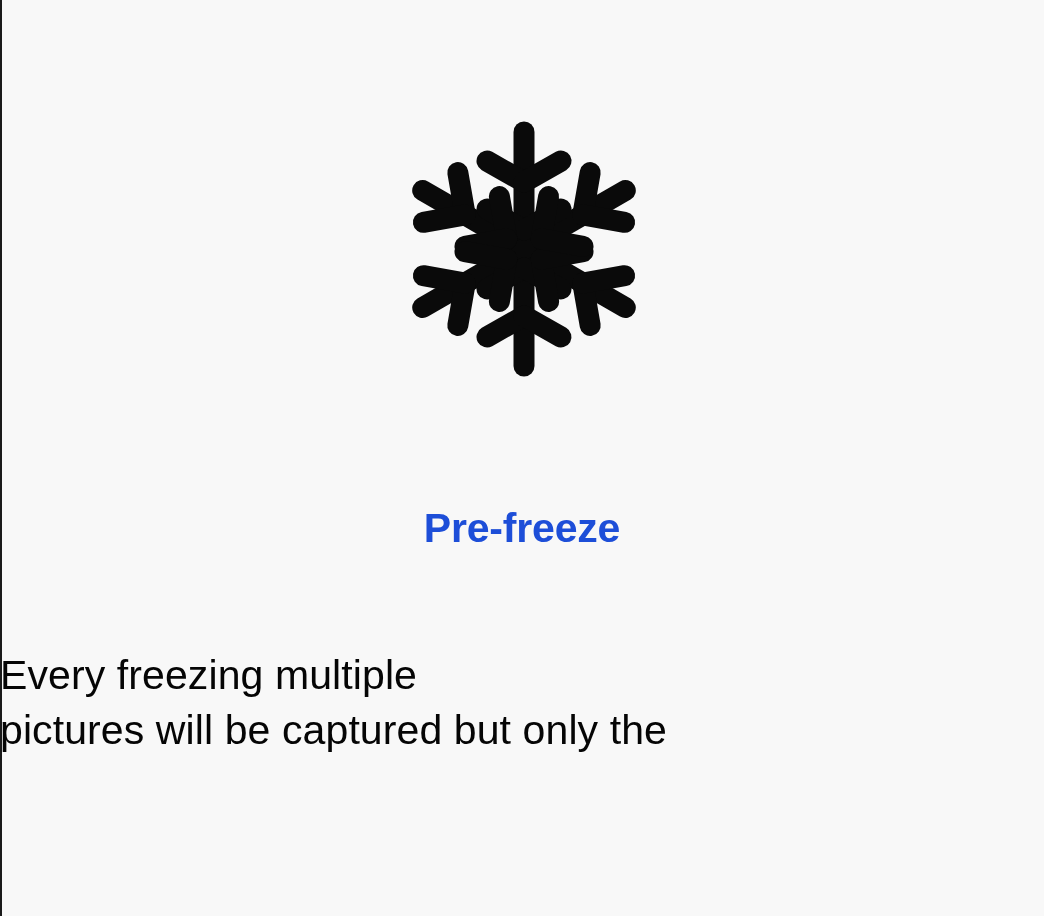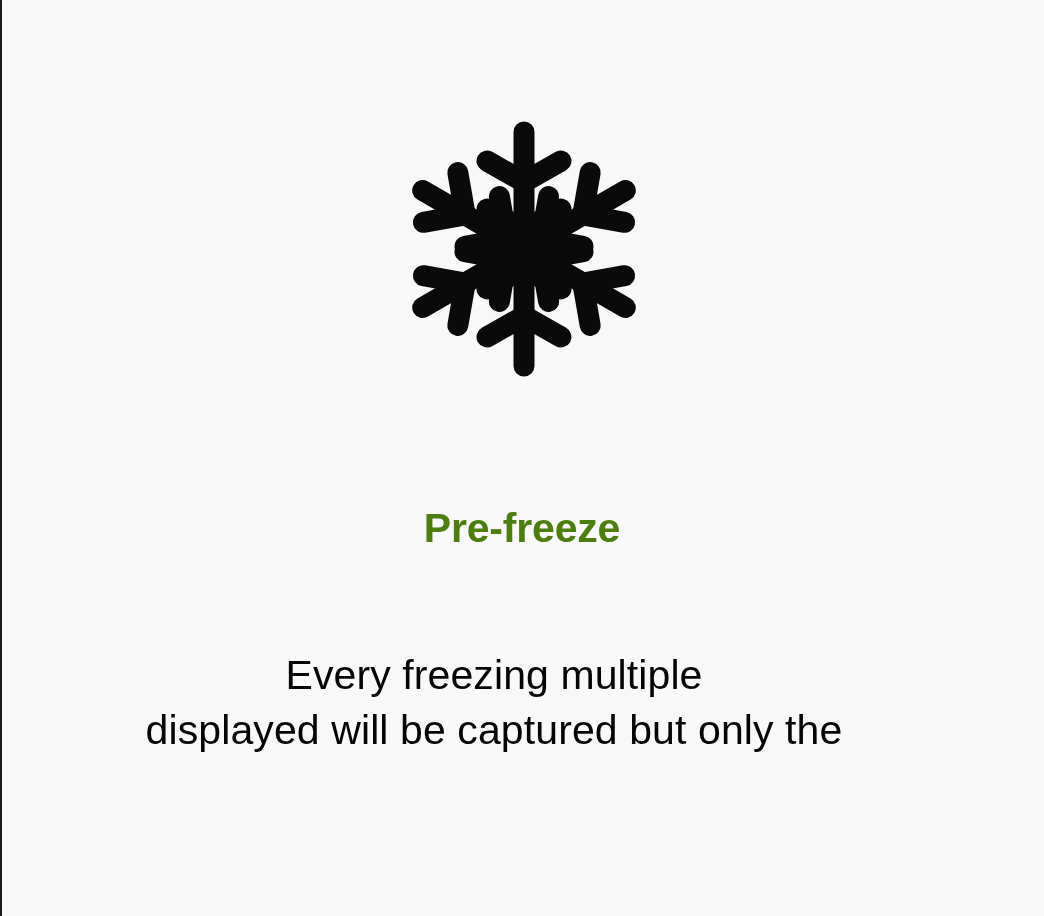--- a/index.html
+++ b/index.html
@@ -63,21 +63,20 @@
     letter-spacing: -0.2px;
     line-height: 1.15;
   }
 
   
   #body-copy {
     position: absolute;
     top: 648px;
     left: 0;
     width: 988px;
-    text-align: center;
     color: #050505;
     font-size: 41px;
     font-weight: 500;
     line-height: 55px;
     letter-spacing: 0.1px;
   }
   #body-copy .copy-line { display: block; white-space: nowrap; }
 </style>
 </head>
 <body>
@@ -122,20 +121,20 @@
         <line x1="131.2" y1="120.9" x2="173" y2="128.3"></line>
 
         <line x1="55.2" y1="165.1" x2="47.8" y2="207.5"></line>
         <line x1="55.2" y1="165.1" x2="13.4" y2="157.7"></line>
         <line x1="96.8" y1="141.1" x2="89.4" y2="183.5"></line>
         <line x1="96.8" y1="141.1" x2="55" y2="133.7"></line>
       </g>
     </svg>
   </div>
 
-  <div id="heading" style="color: #4d7c0f;">Pre-freeze</div>
+  <div id="heading" style="color: #1d4ed8;">Pre-freeze</div>
 
   <div id="body-copy" style="color: rgb(5, 5, 5);">
     <span class="copy-line">Every freezing multiple</span>
-    <span class="copy-line">displayed will be captured but only the</span>
+    <span class="copy-line">pictures will be captured but only the</span>
   </div>
 
 </div>
 
 </body></html>

